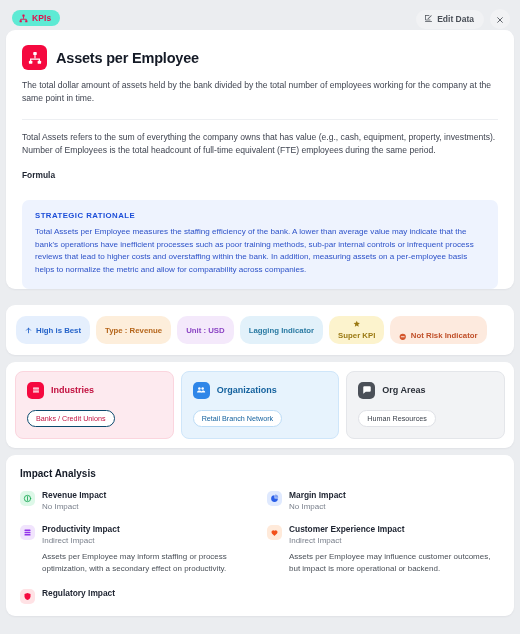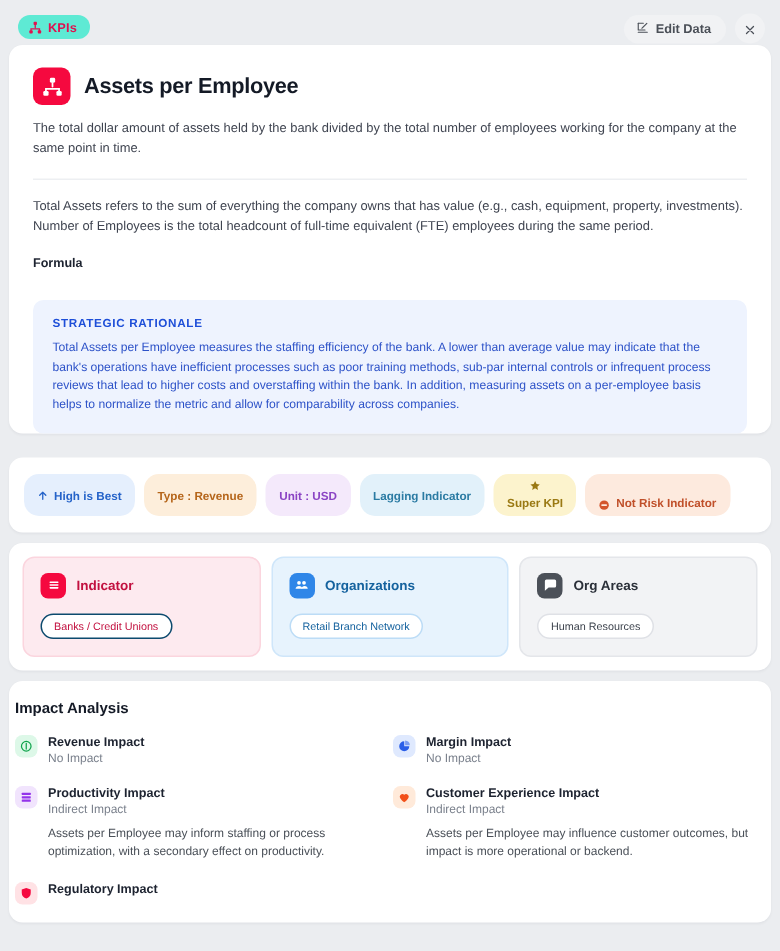--- a/index.html
+++ b/index.html
@@ -128,21 +128,21 @@
   .cat.blue .cat-icon { background: #2f86e8; }
   .cat.blue .cat-title { color: #15629e; }
   .cat.blue .cat-tag { color: #15629e; border: 1px solid #bcdcf6; }
 
   .cat.gray   { background: #f2f3f5; border-color: #e4e6ea; }
   .cat.gray .cat-icon { background: #4b5058; }
   .cat.gray .cat-title { color: #2b3039; }
   .cat.gray .cat-tag { color: #3c424c; border: 1px solid #dfe1e6; }
 
   
-  .impact-card { padding: 13px 14px 12px 4px; }
+  .impact-card { padding: 13px 14px 12px 14px; }
   .impact-title { font-size: 10px; font-weight: 700; color: #141a26; margin-bottom: 11px; }
   .impact-grid { display: grid; grid-template-columns: 1fr 1fr; column-gap: 14px; row-gap: 13px; }
   .impact-item { display: flex; gap: 7px; align-items: flex-start; }
   .impact-ico {
     width: 15px; height: 15px; border-radius: 5px; flex: 0 0 auto; margin-top: 1px;
     display: flex; align-items: center; justify-content: center;
   }
   .impact-name { font-size: 8.4px; font-weight: 700; color: #1d2330; }
   .impact-status { font-size: 8px; color: #7a808c; margin-top: 2px; }
   .impact-note { font-size: 8px; color: #4a5058; line-height: 1.5; margin-top: 6px; }
@@ -265,21 +265,21 @@
     <div class="card">
       <div class="cats">
 
         <div class="cat pink">
           <div class="cat-head">
             <div class="cat-icon">
               <svg width="10" height="10" viewBox="0 0 24 24" fill="none" stroke="#ffffff" stroke-width="2.6" stroke-linecap="round">
                 <path d="M6 7.5h12M6 12h12M6 16.5h12"></path>
               </svg>
             </div>
-            <div class="cat-title">Indicator</div>
+            <div class="cat-title">Industries</div>
           </div>
           <span class="cat-tag">Banks / Credit Unions</span>
         </div>
 
         <div class="cat blue">
           <div class="cat-head">
             <div class="cat-icon">
               <svg width="10" height="10" viewBox="0 0 24 24" fill="#ffffff">
                 <circle cx="8" cy="8.5" r="3"></circle>
                   <circle cx="16" cy="8.5" r="3"></circle>

